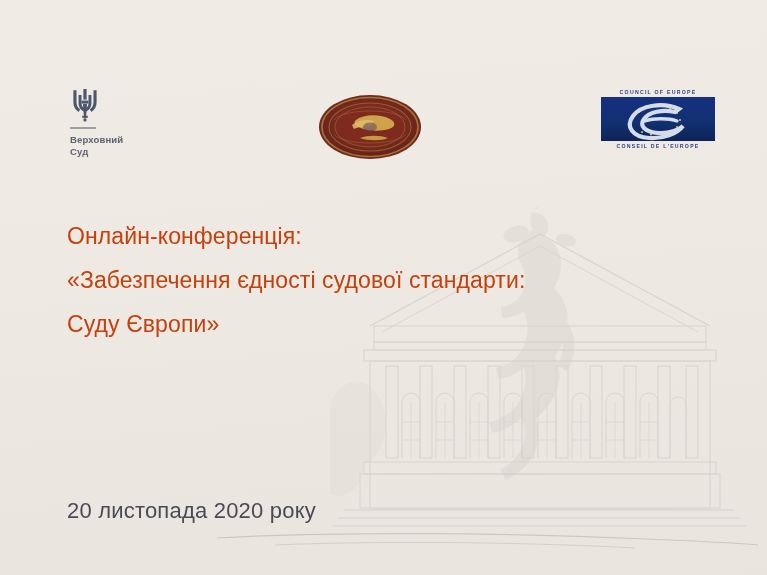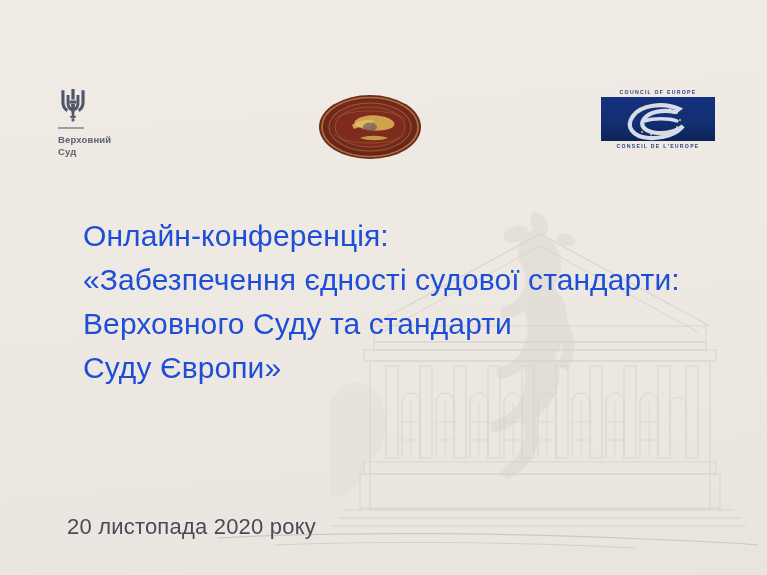--- a/index.html
+++ b/index.html
@@ -58,21 +58,21 @@
   
   #logo-row {
     position: absolute;
     left: 0; top: 0;
     width: 767px; height: 180px;
   }
 
   
   #sc-logo {
     position: absolute;
-    left: 56px;
+    left: 68px;
     top: 88px;
     width: 120px;
   }
   #sc-trident { width: 30px; height: 34px; display:block; margin-left:2px; }
   #sc-rule {
     width: 26px; height: 2px;
     background: #8e9099;
     margin: 5px 0 5px 2px;
     opacity: .85;
   }
@@ -124,35 +124,34 @@
   #coe-flag svg { position:absolute; inset:0; width:100%; height:100%; }
 
   
   #headline {
     position: absolute;
     left: 67px;
     top: 214px;
     width: 660px;
   }
   .h-line {
-    color: #1d4ed8;
-    font-size: 30px;
+    color: #c2410c;
+    font-size: 23px;
     line-height: 44px;
     font-weight: 400;
     letter-spacing: .1px;
     white-space: nowrap;
     text-shadow: 0 0 1px rgba(240,234,229,.9);
-    margin-left: 16px;
   }
 
   
   #date-line {
     position: absolute;
     left: 67px;
-    top: 513px;
+    top: 497px;
     color: #4a4a54;
     font-size: 22px;
     line-height: 28px;
     font-weight: 400;
     letter-spacing: .2px;
     white-space: nowrap;
     text-shadow: 0 0 1px rgba(240,234,229,.9);
   }
 </style>
 </head>
@@ -320,19 +319,18 @@
           </g>
         </svg>
       </div>
       <div class="coe-cap">CONSEIL DE L'EUROPE</div>
     </div>
   </div>
 
   <div id="headline">
     <div class="h-line">Онлайн-конференція:</div>
     <div class="h-line">«Забезпечення єдності судової стандарти:</div>
-    <div class="h-line">Верховного Суду та стандарти</div>
     <div class="h-line">Суду Європи»</div>
   </div>
 
   <div id="date-line">20 листопада 2020 року</div>
 
 </div>
 
 </body></html>

